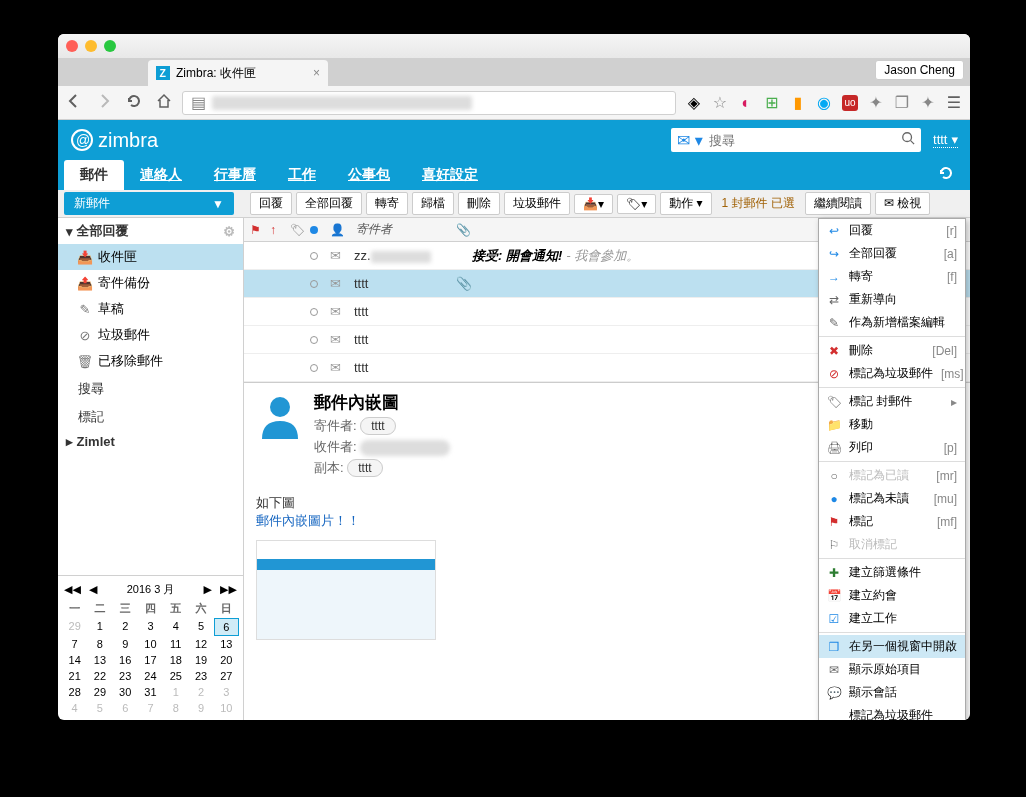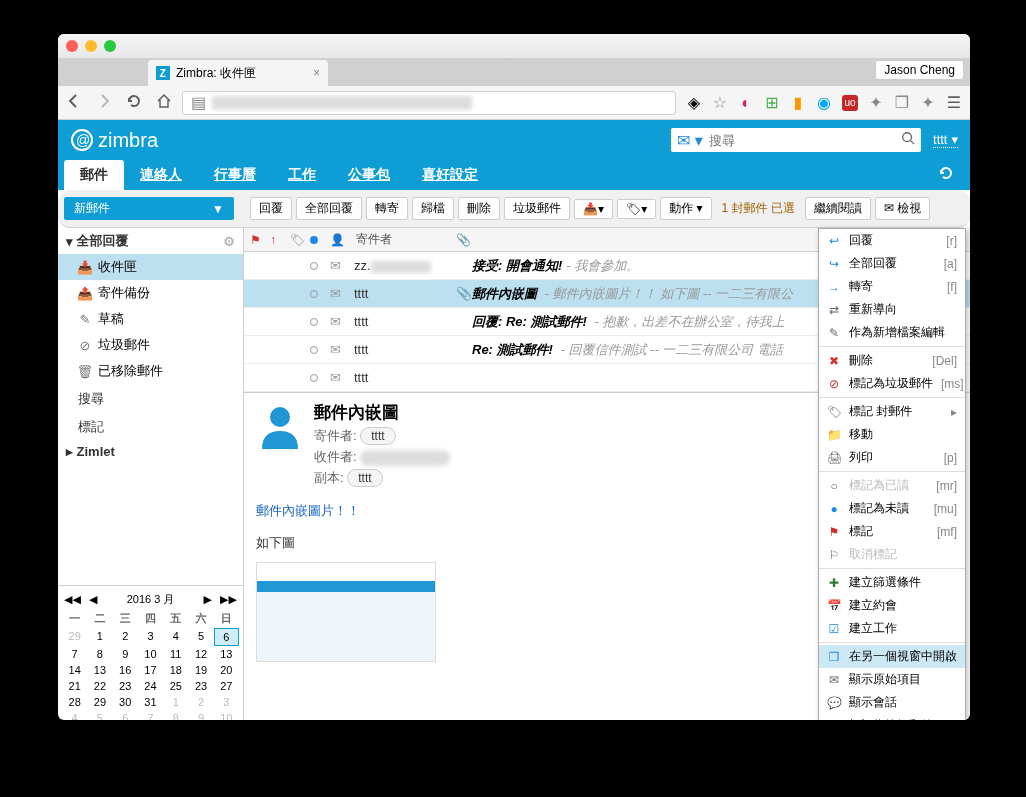--- a/index.html
+++ b/index.html
@@ -25,41 +25,41 @@
 .z-logo { display: flex; align-items: center; gap: 4px; font-size: 20px; font-weight: 300; }
 .z-logo svg { width: 24px; height: 24px; }
 .search-box { margin-left: auto; background: #fff; border-radius: 2px; display: flex; align-items: center; height: 24px; width: 250px; padding: 0 6px; }
 .search-box svg { width: 14px; height: 14px; }
 .search-in { flex: 1; border: none; outline: none; font-size: 13px; padding: 0 6px; color: #333; }
 .user-drop { margin-left: 12px; color: #fff; font-size: 13px; display: flex; align-items: center; gap: 4px; border-bottom: 1px dotted #fff; }
 .main-tabs { height: 30px; background: #0e9ed5; display: flex; align-items: center; padding: 0 6px; color: #fff; text-decoration: underline; }
 .mtab { padding: 6px 16px; font-size: 14px; font-weight: bold; cursor: pointer; }
 .mtab.active { background: #fff; color: #333; border-radius: 3px 3px 0 0; }
 .refresh-right { margin-left: auto; padding: 6px 10px; }
-.action-bar { height: 38px; background: #f0f0f0; border-bottom: 1px solid #d0d0d0; display: flex; align-items: center; padding: 0 6px; gap: 4px; font-size: 12px; border-radius: 12px; }
+.action-bar { height: 28px; background: #f0f0f0; border-bottom: 1px solid #d0d0d0; display: flex; align-items: center; padding: 0 6px; gap: 4px; font-size: 12px; }
 .new-btn { background: #0e9ed5; color: #fff; padding: 3px 10px; border-radius: 2px; display: flex; align-items: center; gap: 6px; width: 170px; justify-content: space-between; }
 .tbtn { border: 1px solid #ccc; background: #fff; padding: 2px 8px; border-radius: 2px; cursor: pointer; white-space: nowrap; }
 .content { display: flex; height: calc(100% - 184px); }
 .sidebar { width: 186px; border-right: 1px solid #d0d0d0; display: flex; flex-direction: column; font-size: 13px; }
 .side-head { padding: 4px 8px; display: flex; align-items: center; gap: 4px; font-weight: bold; color: #333; }
 .side-item { padding: 4px 8px 4px 20px; display: flex; align-items: center; gap: 6px; cursor: pointer; }
 .side-item.sel { background: #bce0f0; }
 .side-ico { width: 14px; height: 14px; display: inline-flex; align-items: center; justify-content: center; color: #777; }
 .side-sect { padding: 6px 8px 4px 20px; color: #333; }
 .calendar { margin-top: auto; border-top: 1px solid #d0d0d0; padding: 4px; font-size: 11px; }
 .cal-head { display: flex; justify-content: center; align-items: center; gap: 8px; padding: 2px; }
 .cal-grid { display: grid; grid-template-columns: repeat(7,1fr); text-align: center; }
 .cal-grid div { padding: 2px 0; }
 .cal-grid .dow { color: #666; font-weight: bold; }
 .cal-grid .other { color: #bbb; }
 .cal-grid .today { border: 1px solid #0e9ed5; background: #d0ecf7; }
 .mail-area { flex: 1; display: flex; flex-direction: column; position: relative; }
 .list-head { height: 24px; background: #f5f5f5; border-bottom: 1px solid #d0d0d0; display: flex; align-items: center; font-size: 12px; color: #555; }
 .col { padding: 0 6px; }
-.c-flag { width: 20px; } .c-pri { width: 20px; } .c-tag { width: 20px; } .c-read { width: 20px; } .c-from-ico { width: 26px; } .c-from { width: 100px; } .c-att { width: 22px; } .c-sub { flex: 1; }
+.c-flag { width: 20px; } .c-pri { width: 20px; } .c-tag { width: 20px; } .c-read { width: 20px; } .c-from-ico { width: 26px; } .c-from { width: 100px; font-style: italic; } .c-att { width: 22px; } .c-sub { flex: 1; }
 .m-row { height: 28px; border-bottom: 1px solid #eee; display: flex; align-items: center; font-size: 13px; cursor: pointer; }
 .m-row.sel { background: #bce0f0; }
 .m-from { width: 100px; padding-left: 4px; color: #333; }
 .m-sub { flex: 1; overflow: hidden; white-space: nowrap; text-overflow: ellipsis; font-style: italic; }
 .m-sub .snip { color: #999; margin-left: 4px; }
 .dot-read { width: 8px; height: 8px; border-radius: 50%; background: #1e88e5; display: inline-block; }
 .dot-unread-empty { width: 8px; height: 8px; border-radius: 50%; border: 1px solid #999; display: inline-block; }
 .env-ico { color: #999; }
 .attach-ico { color: #777; }
 .preview { flex: 1; border-top: 1px solid #ccc; padding: 8px 12px; overflow: hidden; font-size: 13px; }
@@ -313,41 +313,38 @@
     <div class="m-sub"><b>接受: 開會通知!</b><span class="snip">- 我會參加。</span></div>
           </div>
           <div class="m-row sel">
     <div class="col c-flag"></div>
     <div class="col c-pri"></div>
     <div class="col c-tag"></div>
     <div class="col c-read"><span class="dot-unread-empty"></span></div>
     <div class="col c-from-ico env-ico">✉</div>
     <div class="m-from">tttt</div>
     <div class="col c-att"><span class="attach-ico">📎</span></div>
-    <div class="m-sub"><b>郵件內嵌圖</b><span class="snip"> - 郵件內嵌圖片！！ 如下圖 -- 一二三有限公</span></div>
           </div>
           <div class="m-row">
     <div class="col c-flag"></div>
     <div class="col c-pri"></div>
     <div class="col c-tag"></div>
     <div class="col c-read"><span class="dot-unread-empty"></span></div>
     <div class="col c-from-ico env-ico">✉</div>
     <div class="m-from">tttt</div>
     <div class="col c-att"></div>
-    <div class="m-sub"><b>回覆: Re: 測試郵件!</b><span class="snip"> - 抱歉，出差不在辦公室，待我上</span></div>
           </div>
           <div class="m-row">
     <div class="col c-flag"></div>
     <div class="col c-pri"></div>
     <div class="col c-tag"></div>
     <div class="col c-read"><span class="dot-unread-empty"></span></div>
     <div class="col c-from-ico env-ico">✉</div>
     <div class="m-from">tttt</div>
     <div class="col c-att"></div>
-    <div class="m-sub"><b>Re: 測試郵件!</b><span class="snip"> - 回覆信件測試 -- 一二三有限公司 電話</span></div>
           </div>
           <div class="m-row">
     <div class="col c-flag"></div>
     <div class="col c-pri"></div>
     <div class="col c-tag"></div>
     <div class="col c-read"><span class="dot-unread-empty"></span></div>
     <div class="col c-from-ico env-ico">✉</div>
     <div class="m-from">tttt</div>
     <div class="col c-att"></div>
           </div>
@@ -362,22 +359,22 @@
               </svg>
           </div>
           <div>
             <div class="pv-title">郵件內嵌圖</div>
             <div class="pv-row"><span>寄件者:</span> <span class="chip">tttt</span></div>
             <div class="pv-row"><span>收件者:</span> <span class="chip-blur"></span></div>
             <div class="pv-row"><span>副本:</span> <span class="chip">tttt</span></div>
           </div>
         </div>
         <div class="pv-body">
+          <div style="margin-top:14px">如下圖</div>
           <div style="color:#1565c0">郵件內嵌圖片！！</div>
-          <div style="margin-top:14px">如下圖</div>
           <div class="img-thumb"></div>
         </div>
       </div>
 
       <div class="ctx-menu" id="ctx-menu">
           <div class="ctx-item">
             <span class="ctx-ico" style="color:#1e88e5">↩</span>
             <span class="ctx-lbl">回覆</span>
             <span class="ctx-sc">[r]</span>
           </div>

